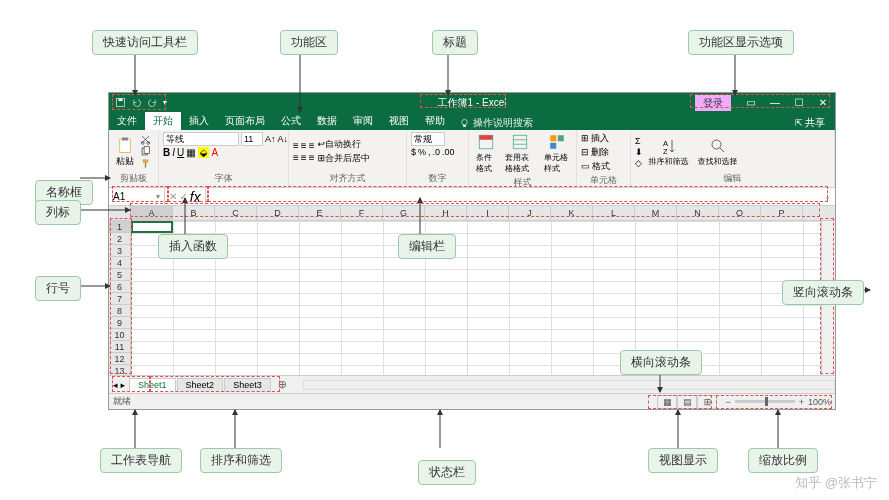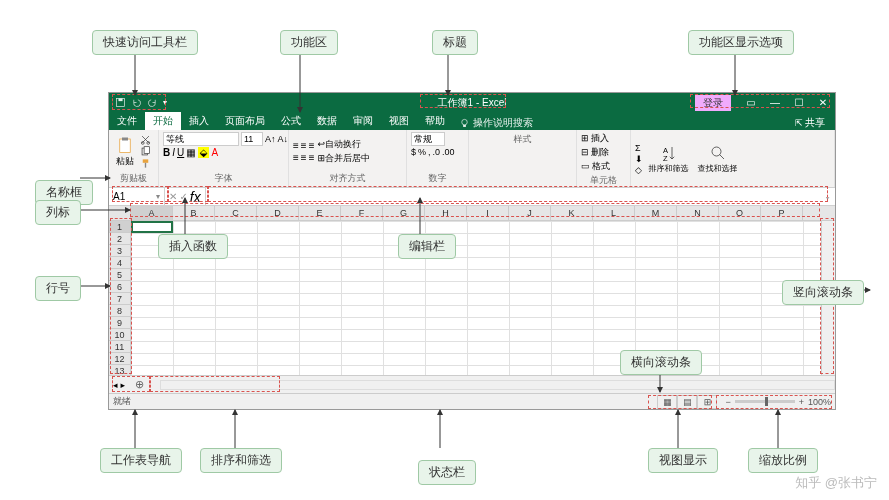--- a/index.html
+++ b/index.html
@@ -229,20 +229,45 @@
           <span>$</span>
           <span>%</span>
           <span>,</span>
           <span>.0</span>
           <span>.00</span>
         </div>
       </div>
       <div class="rgroup-label">数字</div>
     </div>
     <div class="rgroup" style="width:108px">
+      <div class="rgroup-body">
+        <div class="big-btn">
+            <svg class="big-ico" viewBox="0 0 24 24">
+              <rect x="3" y="3" width="18" height="18" fill="none" stroke="#4a8"></rect>
+              <rect x="3" y="3" width="18" height="6" fill="#d44"></rect>
+            </svg>
+            <span style="font-size:8px">条件格式</span>
+          </div>
+        <div class="big-btn">
+            <svg class="big-ico" viewBox="0 0 24 24">
+              <rect x="3" y="3" width="18" height="18" fill="none" stroke="#4a8"></rect>
+              <line x1="3" y1="9" x2="21" y2="9" stroke="#4a8"></line>
+              <line x1="3" y1="15" x2="21" y2="15" stroke="#4a8"></line>
+            </svg>
+            <span style="font-size:8px">套用表格格式</span>
+          </div>
+        <div class="big-btn">
+            <svg class="big-ico" viewBox="0 0 24 24">
+              <rect x="3" y="3" width="8" height="8" fill="#f90"></rect>
+              <rect x="13" y="3" width="8" height="8" fill="#4a8"></rect>
+              <rect x="3" y="13" width="8" height="8" fill="#48c"></rect>
+            </svg>
+            <span style="font-size:8px">单元格样式</span>
+          </div>
+      </div>
       <div class="rgroup-label">样式</div>
     </div>
     <div class="rgroup" style="width:54px">
       <div class="rgroup-body col" style="font-size:9px;align-items:flex-start">
         <div>⊞ <span>插入</span></div>
         <div>⊟ <span>删除</span></div>
         <div>▭ <span>格式</span></div>
       </div>
       <div class="rgroup-label">单元格</div>
     </div>
@@ -262,20 +287,21 @@
             <span style="font-size:8px">排序和筛选</span>
           </div>
         <div class="big-btn">
             <svg class="big-ico" viewBox="0 0 24 24">
               <circle cx="10" cy="10" r="6" fill="none" stroke="#333"></circle>
               <line x1="14" y1="14" x2="20" y2="20" stroke="#333"></line>
             </svg>
             <span style="font-size:8px">查找和选择</span>
           </div>
       </div>
+      <div class="rgroup-label">编辑</div>
     </div>
   </div>
 
   <div class="namebox-row">
     <div class="namebox">
         <span>A1</span>
         <span style="font-size:8px;color:#888">▾</span>
       </div>
     <div class="fx-btns">
       <span style="color:#999">✕</span>
@@ -329,20 +355,25 @@
       <div class="active-cell"></div>
     </div>
     <div class="vscroll"></div>
   </div>
 
   <div class="sheet-tabs-row">
     <div class="nav-btns">
       <span style="font-size:9px">◂</span>
       <span style="font-size:9px">▸</span>
     </div>
+    <div id="sheets-container" style="display:flex">
+        <div class="sheet-tab active">Sheet1</div>
+        <div class="sheet-tab">Sheet2</div>
+        <div class="sheet-tab">Sheet3</div>
+      </div>
     <span style="padding:0 6px;font-size:11px;color:#666">⊕</span>
     <div class="hscroll"></div>
   </div>
 
   <div class="statusbar">
     <span>就绪</span>
     <div class="view-btns">
       <div class="view-btn">▦</div>
       <div class="view-btn">▤</div>
       <div class="view-btn">⊞</div>

